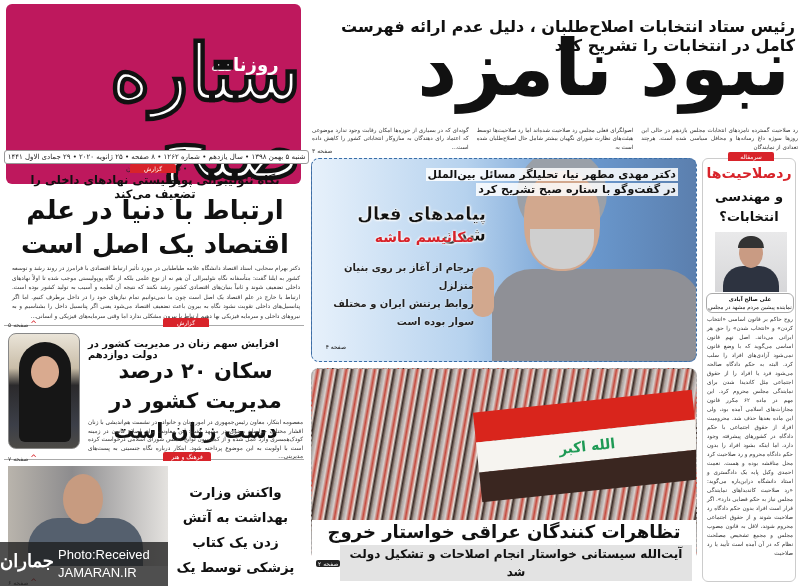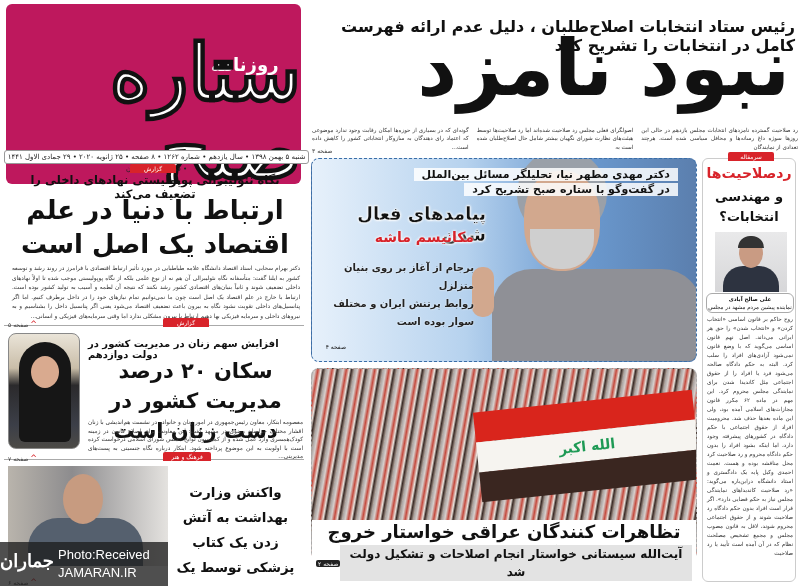--- a/index.html
+++ b/index.html
@@ -39,21 +39,21 @@
 .lead-page{left:312px;top:147px;font-size:6px;color:#333}
 
 .interview{left:311px;top:158px;width:386px;height:204px;border:1.5px dashed #3a6ea8;border-radius:8px;background:linear-gradient(90deg,#e7f1fb 0%,#b6d2ee 40%,#6b9ad0 70%,#5b7fae 100%);overflow:hidden}
 .int-person{position:absolute;left:150px;top:-10px;width:236px;height:220px}
 .int-person .hair{position:absolute;left:55px;top:0;width:90px;height:90px;border-radius:50%;background:#9aa0a8}
 .int-person .face{position:absolute;left:62px;top:22px;width:76px;height:100px;border-radius:45%;background:#d2a88e}
 .int-person .beard{position:absolute;left:68px;top:80px;width:64px;height:40px;border-radius:0 0 30px 30px;background:#cfcfcf}
 .int-person .body{position:absolute;left:30px;top:120px;width:210px;height:110px;border-radius:40px 40px 0 0;background:#8f9096}
 .int-person .hand{position:absolute;left:10px;top:118px;width:22px;height:50px;border-radius:10px;background:#d2a88e}
 .int-kicker{position:absolute;right:18px;top:8px;font-size:11px;font-weight:bold;text-align:right;line-height:15px}
-.int-kicker span{background:rgba(255,255,255,.85);padding:0 8px}
+.int-kicker span{background:rgba(255,255,255,.85);padding:0 2px}
 .int-head1{position:absolute;right:210px;top:44px;font-size:18px;font-weight:bold;color:#111;-webkit-text-stroke:.3px #fff;text-shadow:0 0 3px #fff,0 0 3px #fff}
 .int-head2{position:absolute;right:222px;top:70px;font-size:14px;font-weight:bold;color:#d8232a;text-shadow:0 0 3px #fff,0 0 3px #fff}
 .int-body{position:absolute;right:222px;top:100px;font-size:10px;font-weight:bold;color:#222;line-height:18px;text-align:right;text-shadow:0 0 2px #fff}
 .int-page{position:absolute;right:350px;top:184px;font-size:6px}
 
 .protest{left:311px;top:368px;width:386px;height:192px;border:1.5px dashed #aaa;border-radius:8px;overflow:hidden;background:repeating-linear-gradient(100deg,#a9a2a0 0,#d6cfcc 3px,#c44a3e 6px,#e9e2dc 9px,#3a2a25 11px,#b7aaa2 14px)}
 .flag{position:absolute;left:165px;top:32px;width:220px;height:90px;transform:rotate(-6deg)}
 .flag .r{height:30px;background:#d9251c}
 .flag .w{height:30px;background:#f6f4f0;color:#1e9a55;font-size:14px;font-weight:bold;text-align:center;line-height:30px}
 .flag .b{height:30px;background:#3a2620}

